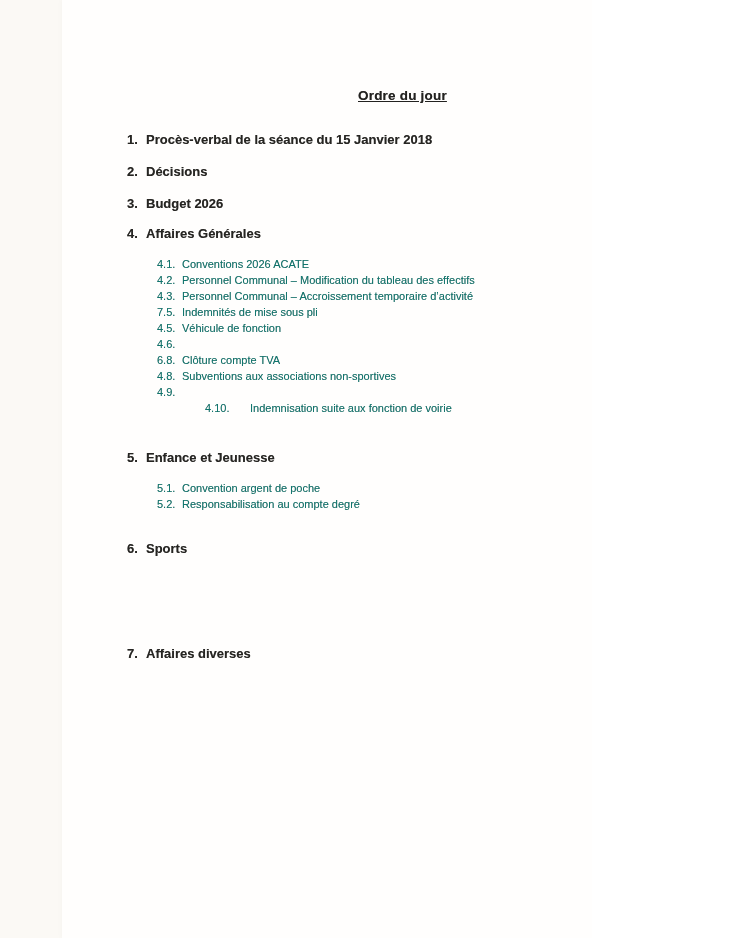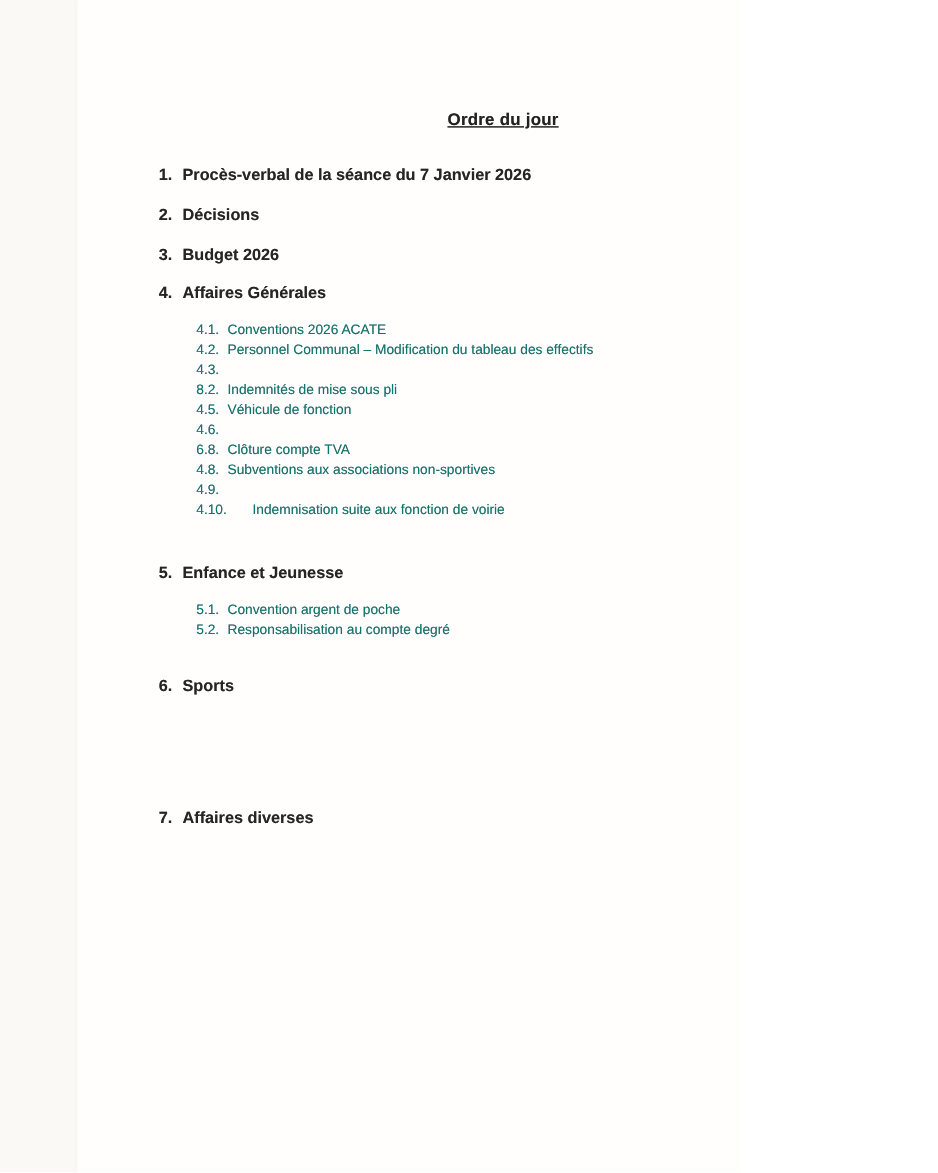--- a/index.html
+++ b/index.html
@@ -84,36 +84,37 @@
     color: #0f766e;
     text-shadow: 0 0 0.4px rgba(50,50,50,0.45);
   }
   .row.sub .num {
     width: 25px;
     flex: 0 0 25px;
   }
   .row.sub.wide .num {
     width: 45px;
     flex: 0 0 45px;
+    margin-left: 48px;
   }
   .label {
     white-space: nowrap;
   }
 </style>
 </head>
 <body>
 
 <div class="scan">
   <div class="page">
     <div class="title">Ordre du jour</div>
     <div class="sections">
   <div class="section">
     <div class="row top">
       <span class="num">1.</span>
-      <span class="label">Procès-verbal de la séance du 7 Janvier 2026</span>
+      <span class="label">Procès-verbal de la séance du 15 Janvier 2018</span>
     </div>
 
   </div>
 
   <div class="section">
     <div class="row top">
       <span class="num">2.</span>
       <span class="label">Décisions</span>
     </div>
 
@@ -138,24 +139,25 @@
     <span class="label">Conventions 2026 ACATE</span>
   </div>
 
   <div class="row sub">
     <span class="num">4.2.</span>
     <span class="label">Personnel Communal – Modification du tableau des effectifs</span>
   </div>
 
   <div class="row sub">
     <span class="num">4.3.</span>
-  </div>
-
-  <div class="row sub">
-    <span class="num">8.2.</span>
+    <span class="label">Personnel Communal – Accroissement temporaire d’activité</span>
+  </div>
+
+  <div class="row sub">
+    <span class="num">7.5.</span>
     <span class="label">Indemnités de mise sous pli</span>
   </div>
 
   <div class="row sub">
     <span class="num">4.5.</span>
     <span class="label">Véhicule de fonction</span>
   </div>
 
   <div class="row sub">
     <span class="num">4.6.</span>

